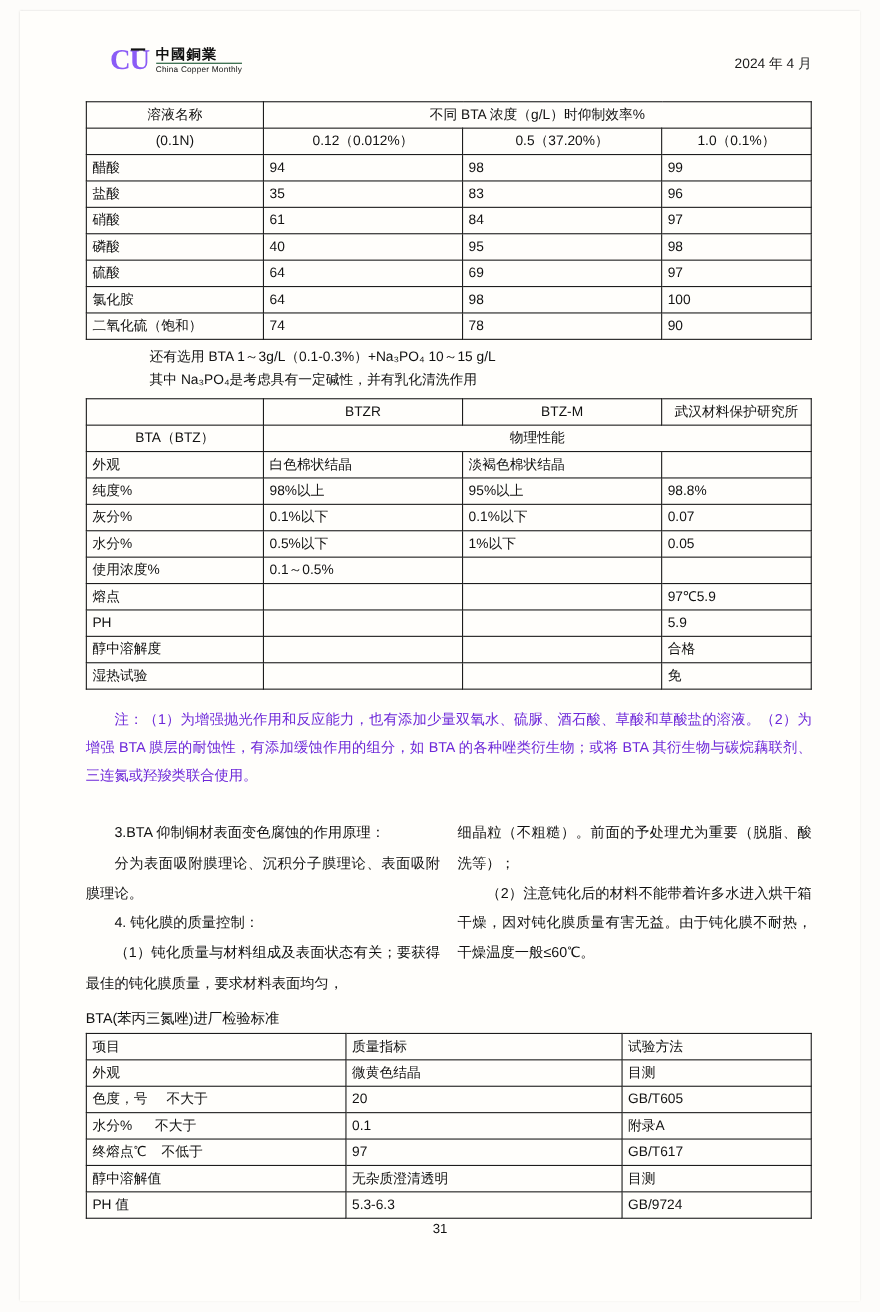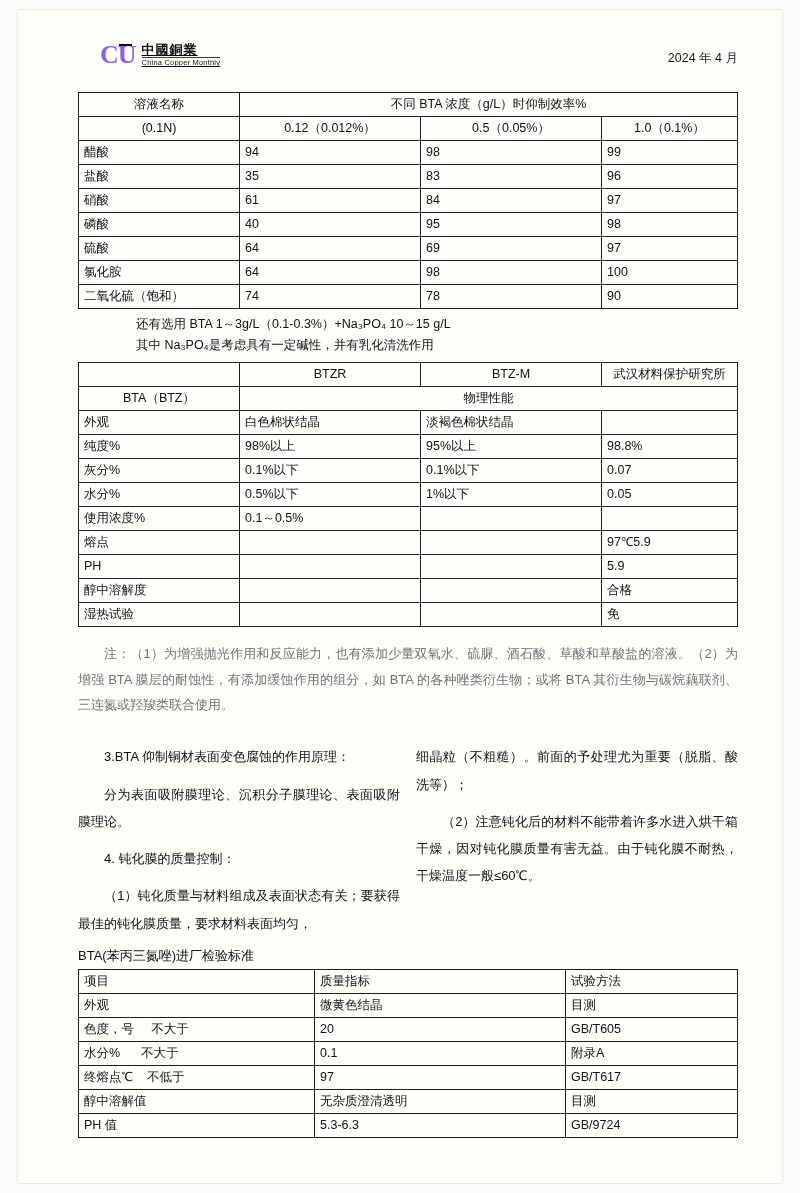--- a/index.html
+++ b/index.html
@@ -59,21 +59,20 @@
   .logo-cu .u-bar {
     position: absolute;
     left: 19px;
     top: 2px;
     width: 13px;
     height: 2px;
     background: #111;
   }
   .logo-text {
     line-height: 1.05;
-    text-decoration: underline;
   }
   .logo-cn {
     font-size: 13px;
     font-weight: bold;
     color: #111;
     letter-spacing: 1px;
   }
   .logo-en {
     font-size: 7.5px;
     color: #111;
@@ -125,42 +124,42 @@
   .t2 { margin-top: 7px; }
   .t2 td:nth-child(1), .t2 th:nth-child(1) { width: 150px; }
   .t2 td:nth-child(2) { width: 170px; }
   .t2 td:nth-child(3) { width: 170px; }
 
   
   .para-block {
     margin-top: 14px;
     font-size: 13px;
     line-height: 1.95;
-    color: #737373;
+    color: #6d28d9;
     text-align: justify;
   }
   .para-block p {
     margin: 0;
   }
   .indent { text-indent: 2em; }
 
   .two-col {
     margin-top: 26px;
     display: flex;
     gap: 16px;
   }
   .col {
     flex: 1;
     font-size: 13px;
     line-height: 2.1;
     color: #111;
     text-align: justify;
   }
   .col p { margin: 0 0 0 0; }
-  .col p + p { margin-top: 10px; }
+  .col p + p { }
 
   .t3-title {
     margin-top: 10px;
     font-size: 13px;
     color: #111;
   }
   .t3 { margin-top: 4px; padding-left: 26px; }
   .t3 td:nth-child(1) { width: 225px; }
   .t3 td:nth-child(2) { width: 240px; }
 
@@ -201,21 +200,21 @@
 
       <table class="t1">
         <tbody>
           <tr>
             <th class="c">溶液名称</th>
             <th class="c" colspan="3">不同 BTA 浓度（g/L）时仰制效率%</th>
           </tr>
           <tr>
             <td class="c">(0.1N)</td>
             <td class="c">0.12（0.012%）</td>
-            <td class="c">0.5（0.05%）</td>
+            <td class="c">0.5（37.20%）</td>
             <td class="c">1.0（0.1%）</td>
           </tr>
           <tr>
             <td>醋酸</td>
             <td>94</td>
             <td>98</td>
             <td>99</td>
           </tr>
           <tr>
             <td>盐酸</td>
@@ -383,14 +382,15 @@
           <tr>
             <td class="item-cell">PH 值</td>
             <td>5.3-6.3</td>
             <td>GB/9724</td>
           </tr>
         </tbody>
       </table>
 
     </div>
 
+    <div class="page-num">31</div>
   </div>
 </div>
 
 </body></html>

